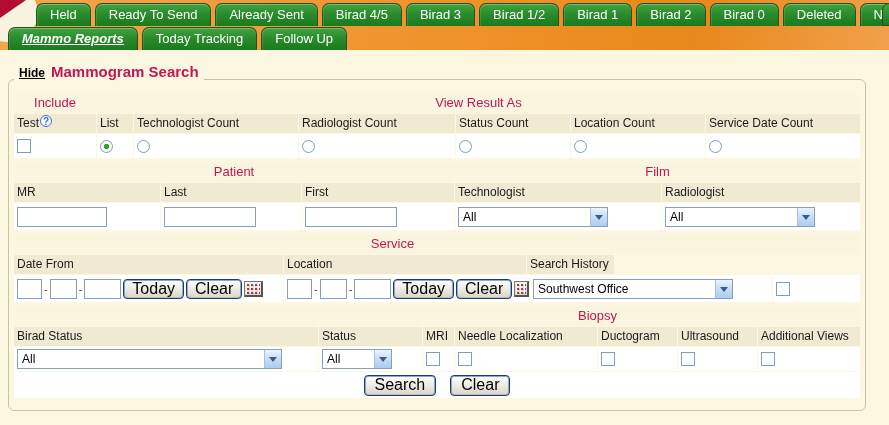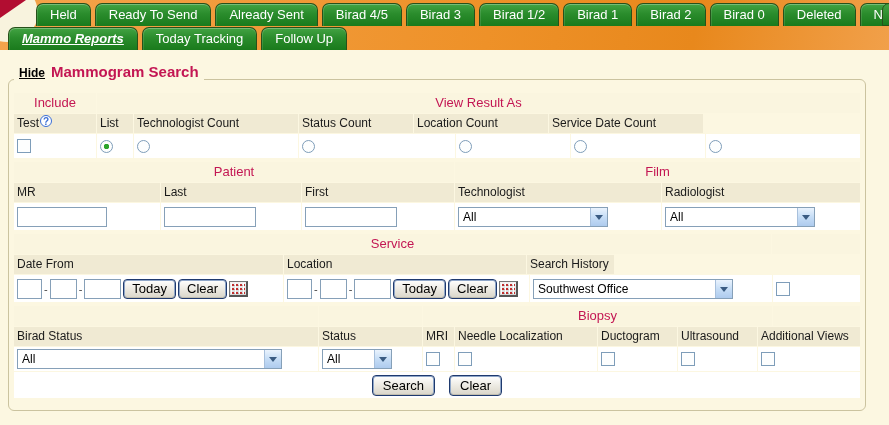--- a/index.html
+++ b/index.html
@@ -56,21 +56,21 @@
   .txt { height:20px; border:1px solid #86A0B8; background:#fff; font-size:12px;
     padding:1px 3px; font-family:"Liberation Sans", sans-serif; }
   .sel { height:20px; border:1px solid #86A0B8; background:#fff; display:flex;
     align-items:center; cursor:pointer; }
   .sel-text { flex:1; font-size:12px; padding:0 4px; white-space:nowrap; overflow:hidden; }
   .sel-btn { width:17px; height:18px; border-left:1px solid #A8C0DC;
     background:linear-gradient(#EAF3FD,#C6DDF6 50%,#AECBEE); display:flex;
     align-items:center; justify-content:center; }
   .sel-arrow { width:0; height:0; border:4px solid transparent; border-top:5px solid #3A5B82;
     margin-top:5px; }
-  .btn { height:20px; padding:0 8px; font-size:13px; color:#000; cursor:pointer;
+  .btn { height:20px; padding:0 8px; font-size:16px; color:#000; cursor:pointer;
     font-family:"Liberation Sans", sans-serif;
     background:linear-gradient(#FFFFFF,#E9E6DD 60%,#D9D5C9);
     border:1px solid #1F3A6E; border-radius:4px;
     box-shadow:inset 0 -1px 0 #C2BEAF, 0 0 0 1px #8FA6C8 inset; white-space:nowrap; }
   .btn.big { height:21px; padding:0 10px; }
   .dash { font-size:11px; color:#444; }
   .help { display:inline-block; width:12px; height:12px; border:1px solid #3B6FD6;
     border-radius:50%; color:#3B6FD6; font-size:10px; line-height:11px; text-align:center;
     font-weight:bold; background:#fff; vertical-align:2px; margin-left:1px; cursor:pointer; }
   .cal { width:19px; height:16px; border:1px solid #777; border-right:2px solid #555;
@@ -126,20 +126,21 @@
 
     <div class="tgroup">
       <div class="trow">
         <div class="cell sec" style="width:82px">Include</div>
         <div class="cell sec" style="width:763px">View Result As</div>
       </div>
       <div class="trow">
         <div class="cell hdr" style="width:82px"><span>Test</span><span class="help">?</span></div>
         <div class="cell hdr" style="width:36px">List</div>
         <div class="cell hdr" style="width:164px">Technologist Count</div>
+        <div class="cell hdr" style="width:156px">Radiologist Count</div>
         <div class="cell hdr" style="width:114px">Status Count</div>
         <div class="cell hdr" style="width:134px">Location Count</div>
         <div class="cell hdr" style="width:154px">Service Date Count</div>
       </div>
       <div class="trow">
         <div class="cell ctl" style="width:82px">
             <input type="checkbox" style="">
           </div>
         <div class="cell ctl" style="width:36px">
             <input type="radio" name="viewresult" checked="" style="">

